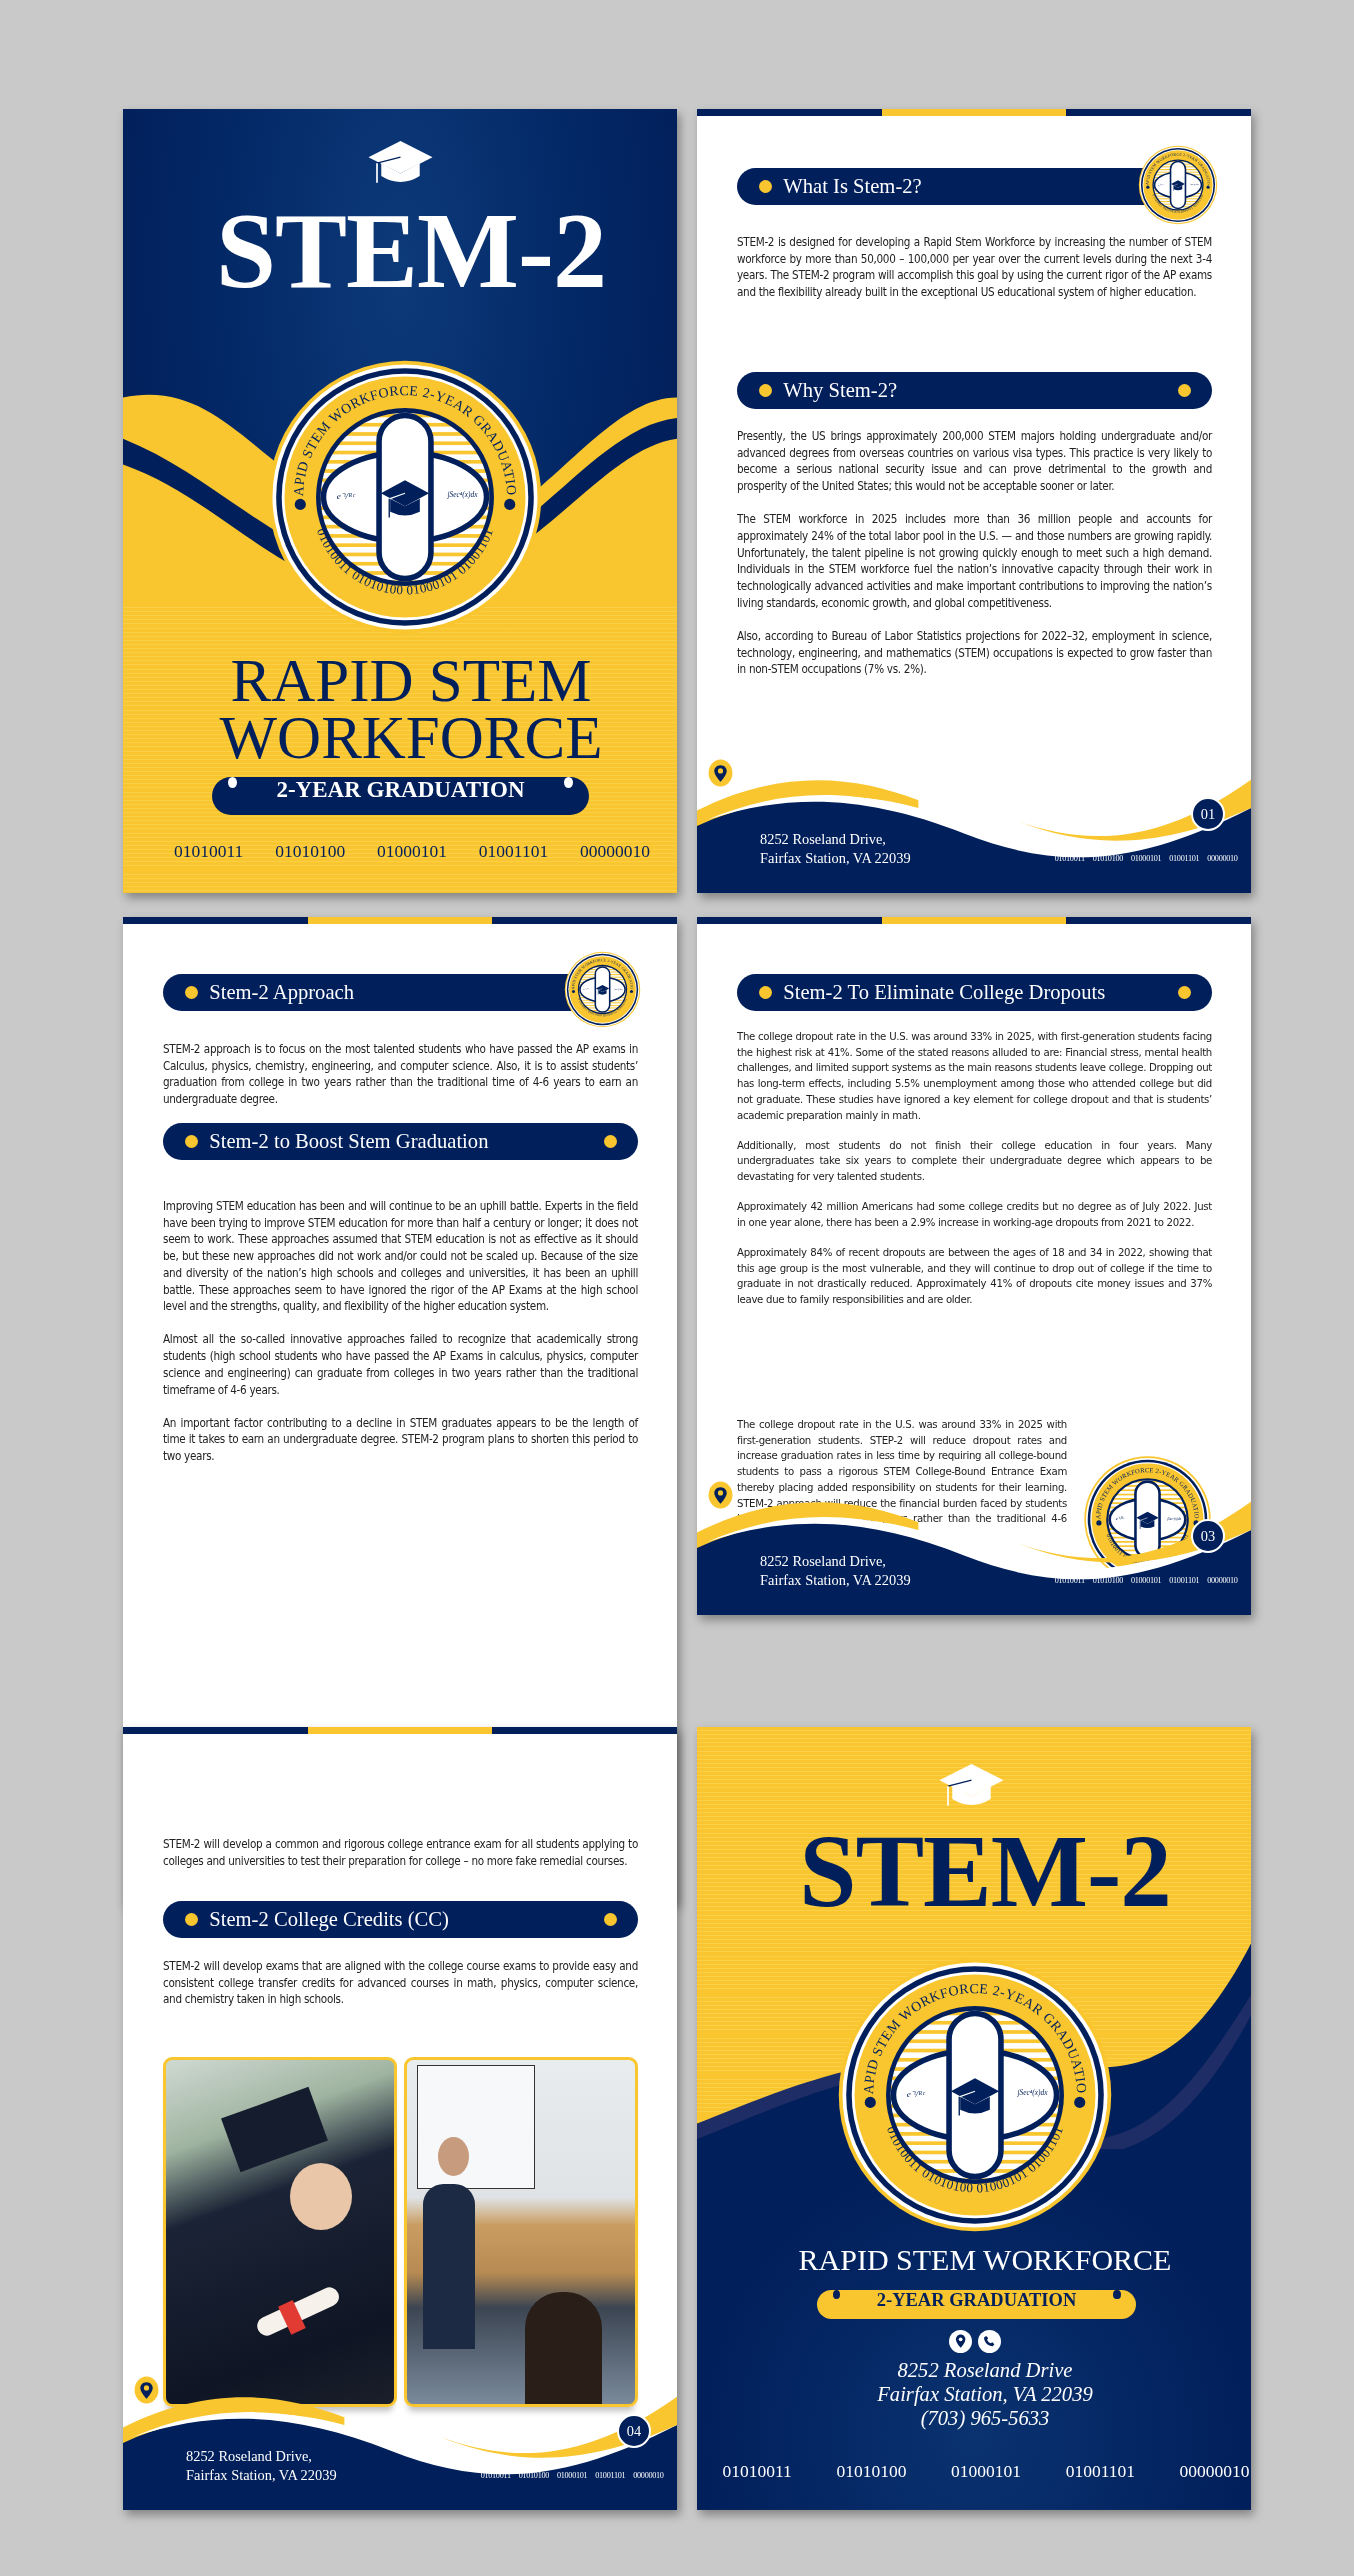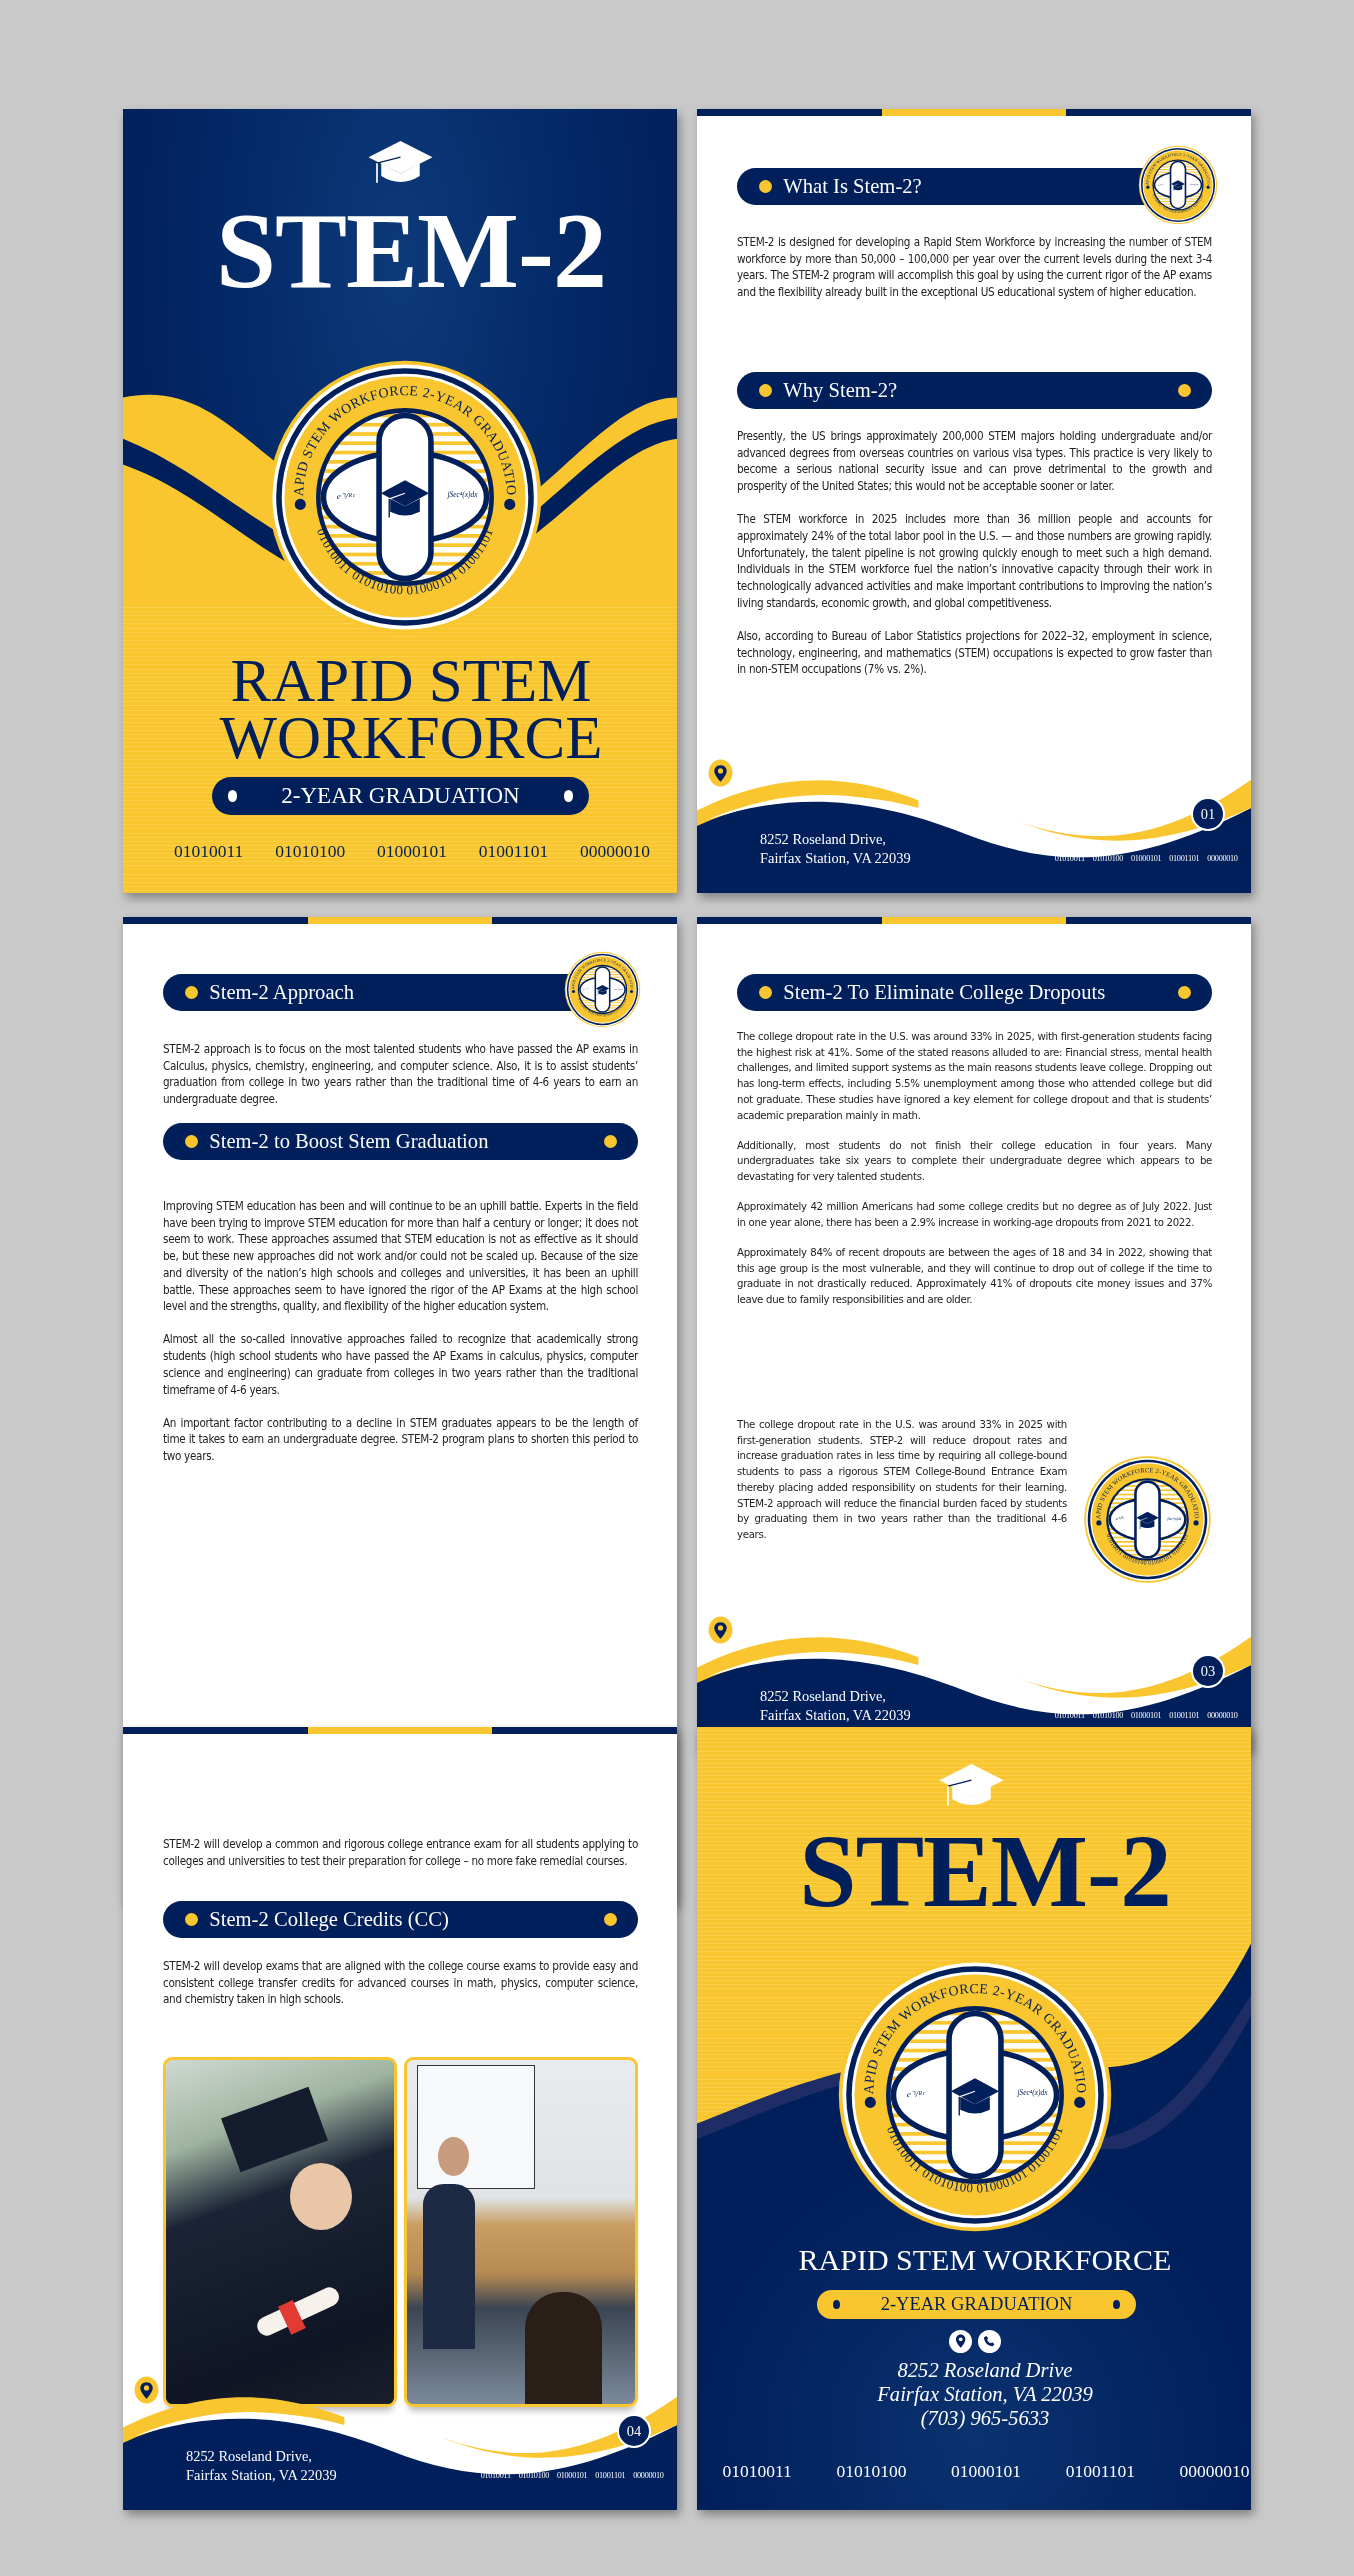--- a/index.html
+++ b/index.html
@@ -2,21 +2,21 @@
 <html style="font-size:8.2px"><head>
 <meta charset="utf-8">
 <style>
   *{box-sizing:border-box;margin:0;padding:0;}
   html,body{width:1355px;height:2576px;background:#c9c9c9;overflow:hidden;}
   body{position:relative;font-family:"Liberation Sans",sans-serif;}
   .page{position:absolute;width:554px;background:#fff;overflow:hidden;box-shadow:3.1px 5.2px 9.3px rgba(0,0,0,.35);}
   .p-cover{left:123px;top:109px;height:784px;}
   .p1{left:697px;top:109px;height:784px;}
   .p2{left:123px;top:917px;height:986px;}
-  .p3{left:697px;top:917px;height:833px;}
+  .p3{left:697px;top:917px;height:698px;}
   .p4{left:123px;top:1727px;height:783px;}
   .p-back{left:697px;top:1727px;height:783px;}
   .stripes{background:repeating-linear-gradient(180deg,#f9c62f 0 3.1px,#fbd04a 3.1px 4.1px);}
 
   
   .topbar{position:absolute;left:0;top:0;width:100%;height:7.2px;display:flex;}
   .topbar .a{flex:1;background:#011f5b;}
   .topbar .b{flex:1;background:#f9c62f;}
 
   
@@ -37,21 +37,21 @@
   .footer .pnum{position:absolute;right:26px;bottom:62px;width:34px;height:34px;border-radius:50%;background:#011f5b;border:2.1px solid #fff;color:#fff;font-family:"Liberation Serif",serif;font-size:14.4px;display:flex;align-items:center;justify-content:center;}
 
   
   .seal{position:absolute;}
   .seal svg{display:block;width:100%;height:100%;}
 
   
   .cover-bg{position:absolute;left:0;top:0;width:100%;height:100%;background:radial-gradient(ellipse at 50% 20%,#0d3a7a 0%,#042a68 40%,#011f5b 75%);}
   .cover-title{position:absolute;left:0;width:100%;text-align:center;font-family:"Liberation Serif",serif;font-weight:bold;margin-left:11px;}
   .cap{position:absolute;}
-  .grad-pill{position:absolute;display:flex;align-items:center;justify-content:space-between;border-radius:20.6px;font-family:"Liberation Serif",serif;}
+  .grad-pill{position:absolute;display:flex;align-items:flex-start;justify-content:space-between;border-radius:20.6px;font-family:"Liberation Serif",serif;font-weight:bold;}
   .grad-pill .d{width:9.3px;height:11.3px;border-radius:50%;margin:0 15.5px;}
   .binrow{position:absolute;left:12px;width:100%;display:flex;justify-content:space-between;padding:0 39px;font-family:"Liberation Serif",serif;}
 
   .photo{position:absolute;border:3.1px solid #f9c62f;border-radius:9.3px;overflow:hidden;box-shadow:0 7.2px 6.2px -4.1px rgba(0,0,0,.25);}
   .icons{position:absolute;display:flex;gap:6.2px;}
   .icons span{width:23px;height:23px;border-radius:50%;background:#fff;display:flex;align-items:center;justify-content:center;}
 </style>
 </head>
 <body>
 

